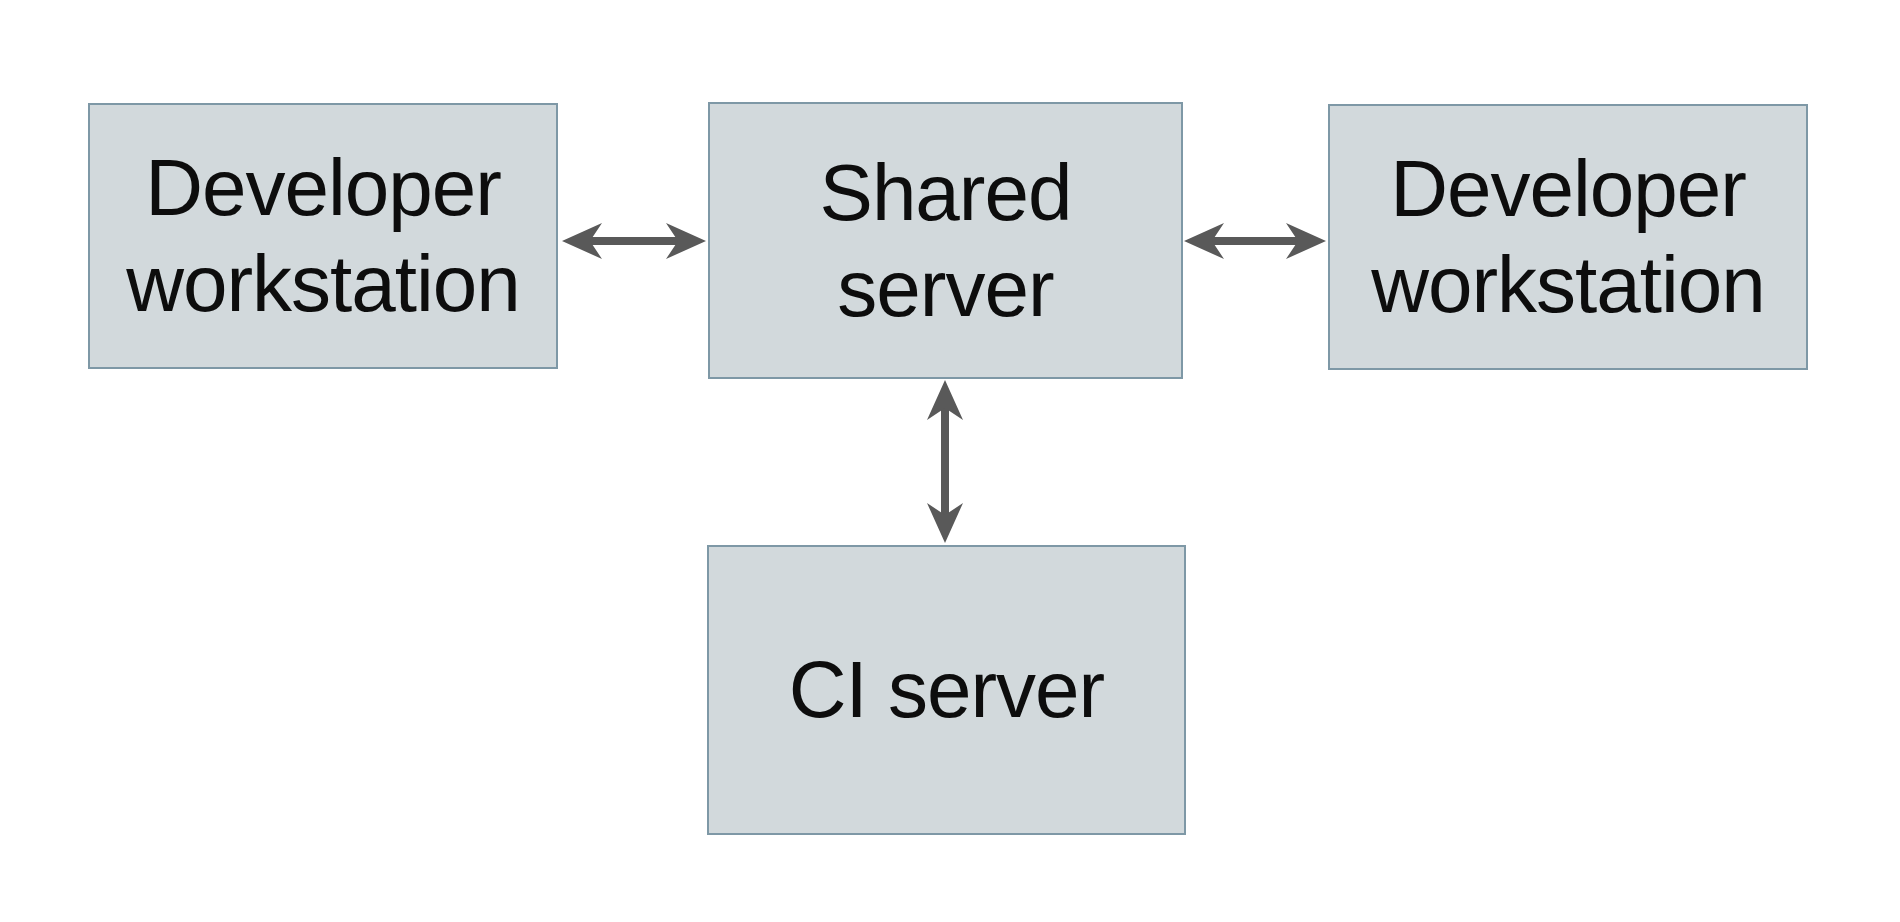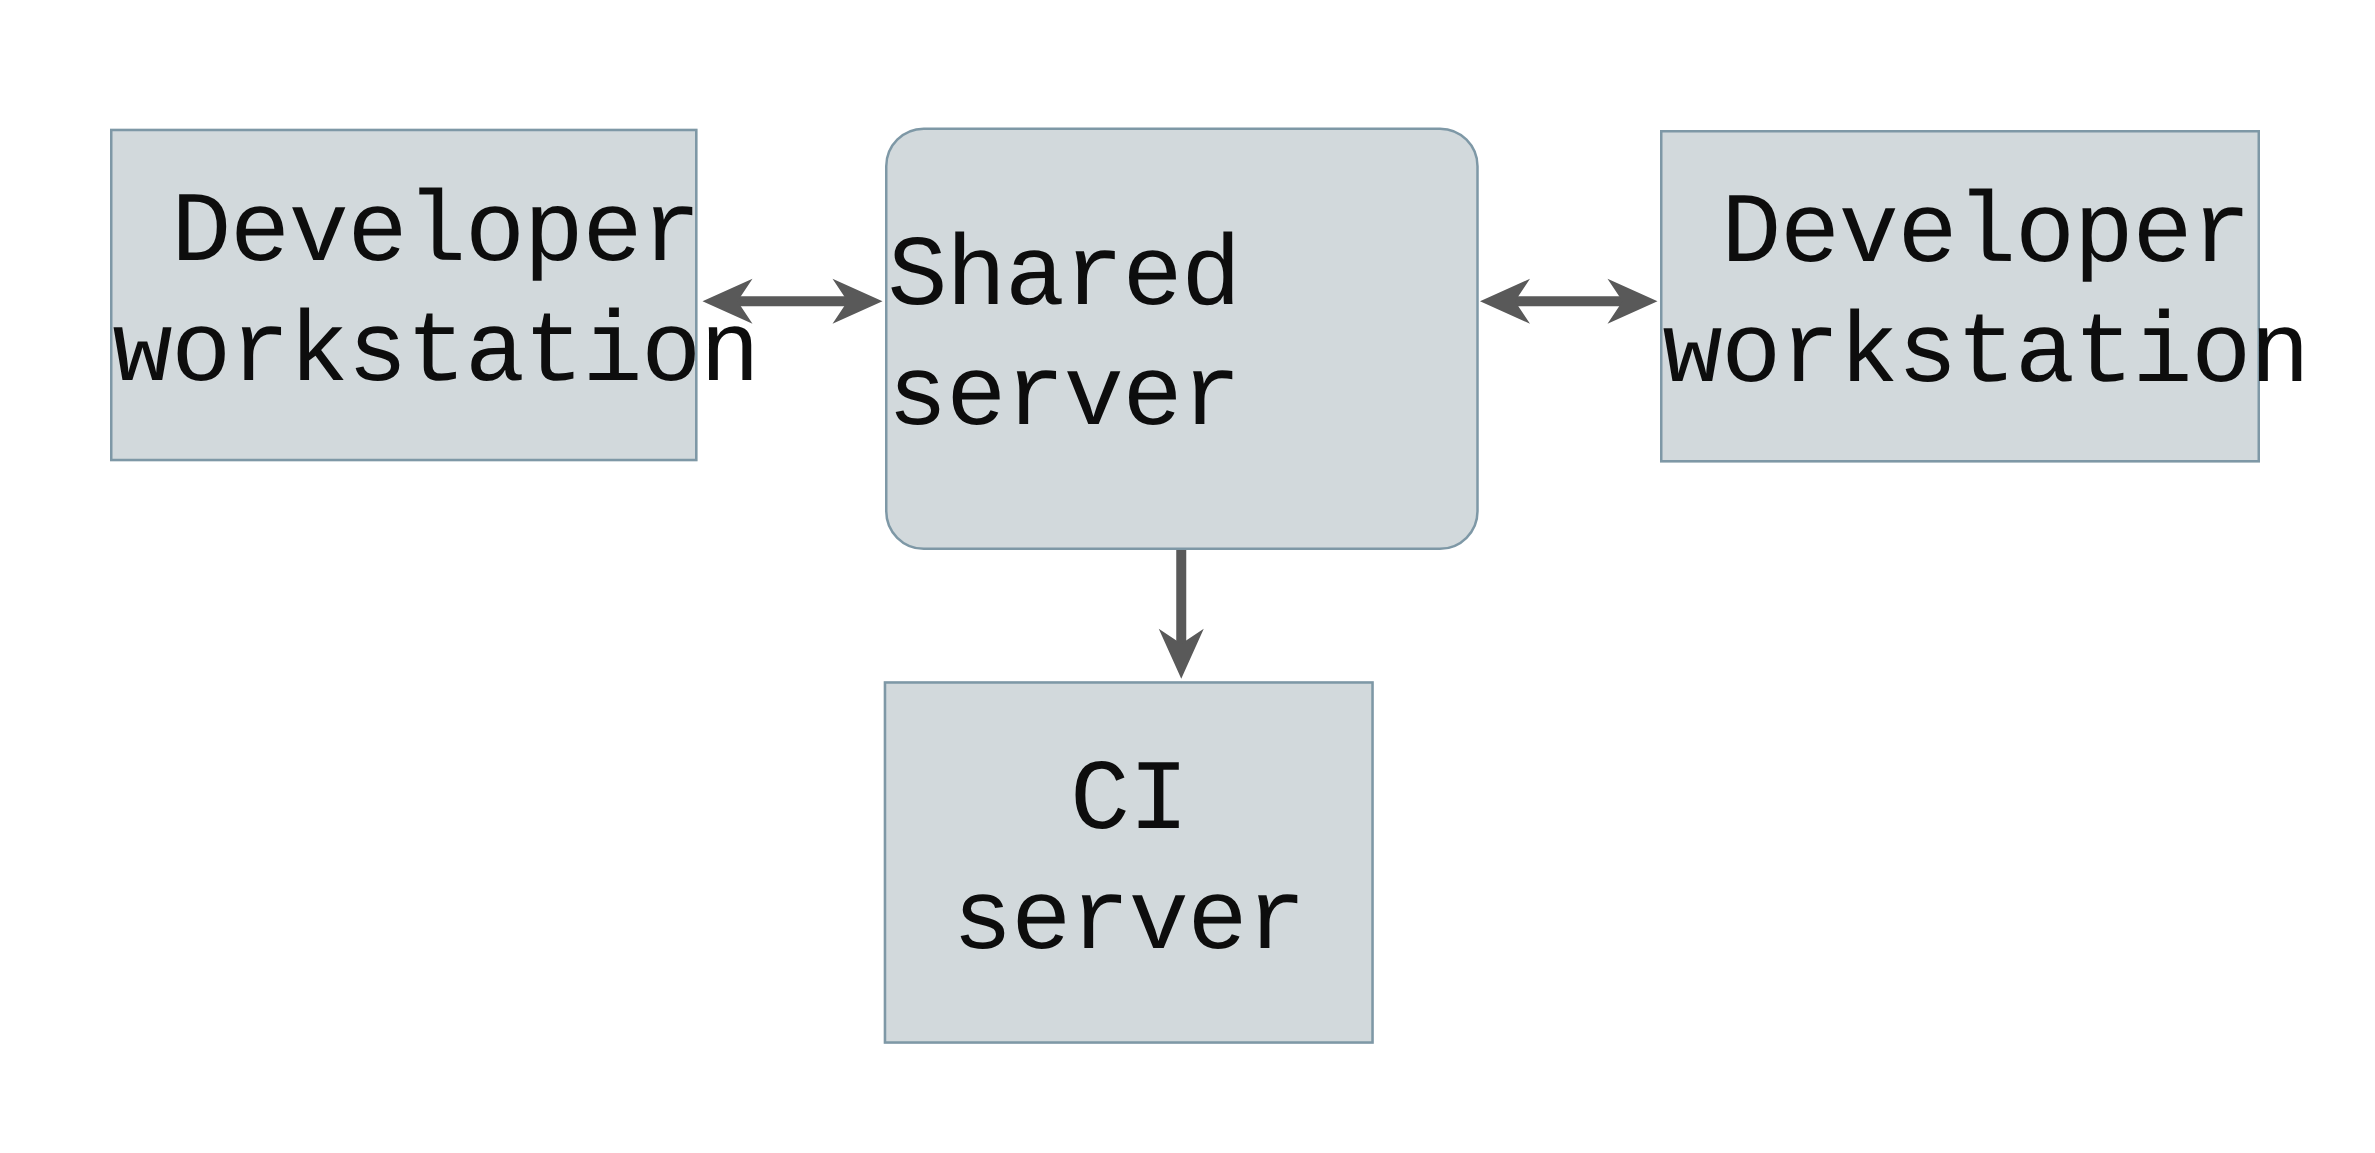--- a/index.html
+++ b/index.html
@@ -36,35 +36,35 @@
   .edge-head {
     fill: var(--arrow);
     stroke: none;
   }
   .node {
     position: absolute;
     background: var(--node-fill);
     border: 2px solid var(--node-border);
     display: flex;
     align-items: center;
+    justify-content: center;
     text-align: center;
-    font-family: Liberation Mono, monospace;
   }
   .node-label {
     color: var(--text);
     font-size: 80px;
     line-height: 96px;
     letter-spacing: -1px;
     font-weight: 400;
   }
   .node-label .line { display: block; }
   #node-developer-workstation-left  { left:  88px; top: 103px; width: 470px; height: 266px; }
-  #node-shared-cache                { left: 708px; top: 102px; width: 475px; height: 338px; border-radius: 31px; }
+  #node-shared-cache                { left: 708px; top: 102px; width: 475px; height: 277px; }
   #node-developer-workstation-right { left:1328px; top: 104px; width: 480px; height: 266px; }
-  #node-ci-server                   { left: 707px; top: 545px; width: 392px; height: 290px; }
+  #node-ci-server                   { left: 707px; top: 545px; width: 479px; height: 290px; }
 </style>
 </head>
 <body>
 
 <div class="page">
 
   <svg class="edges-layer" viewBox="0 0 1900 922" aria-hidden="true">
 
     <g>
       <line class="edge-shaft" x1="589" y1="241" x2="679" y2="241"></line>

